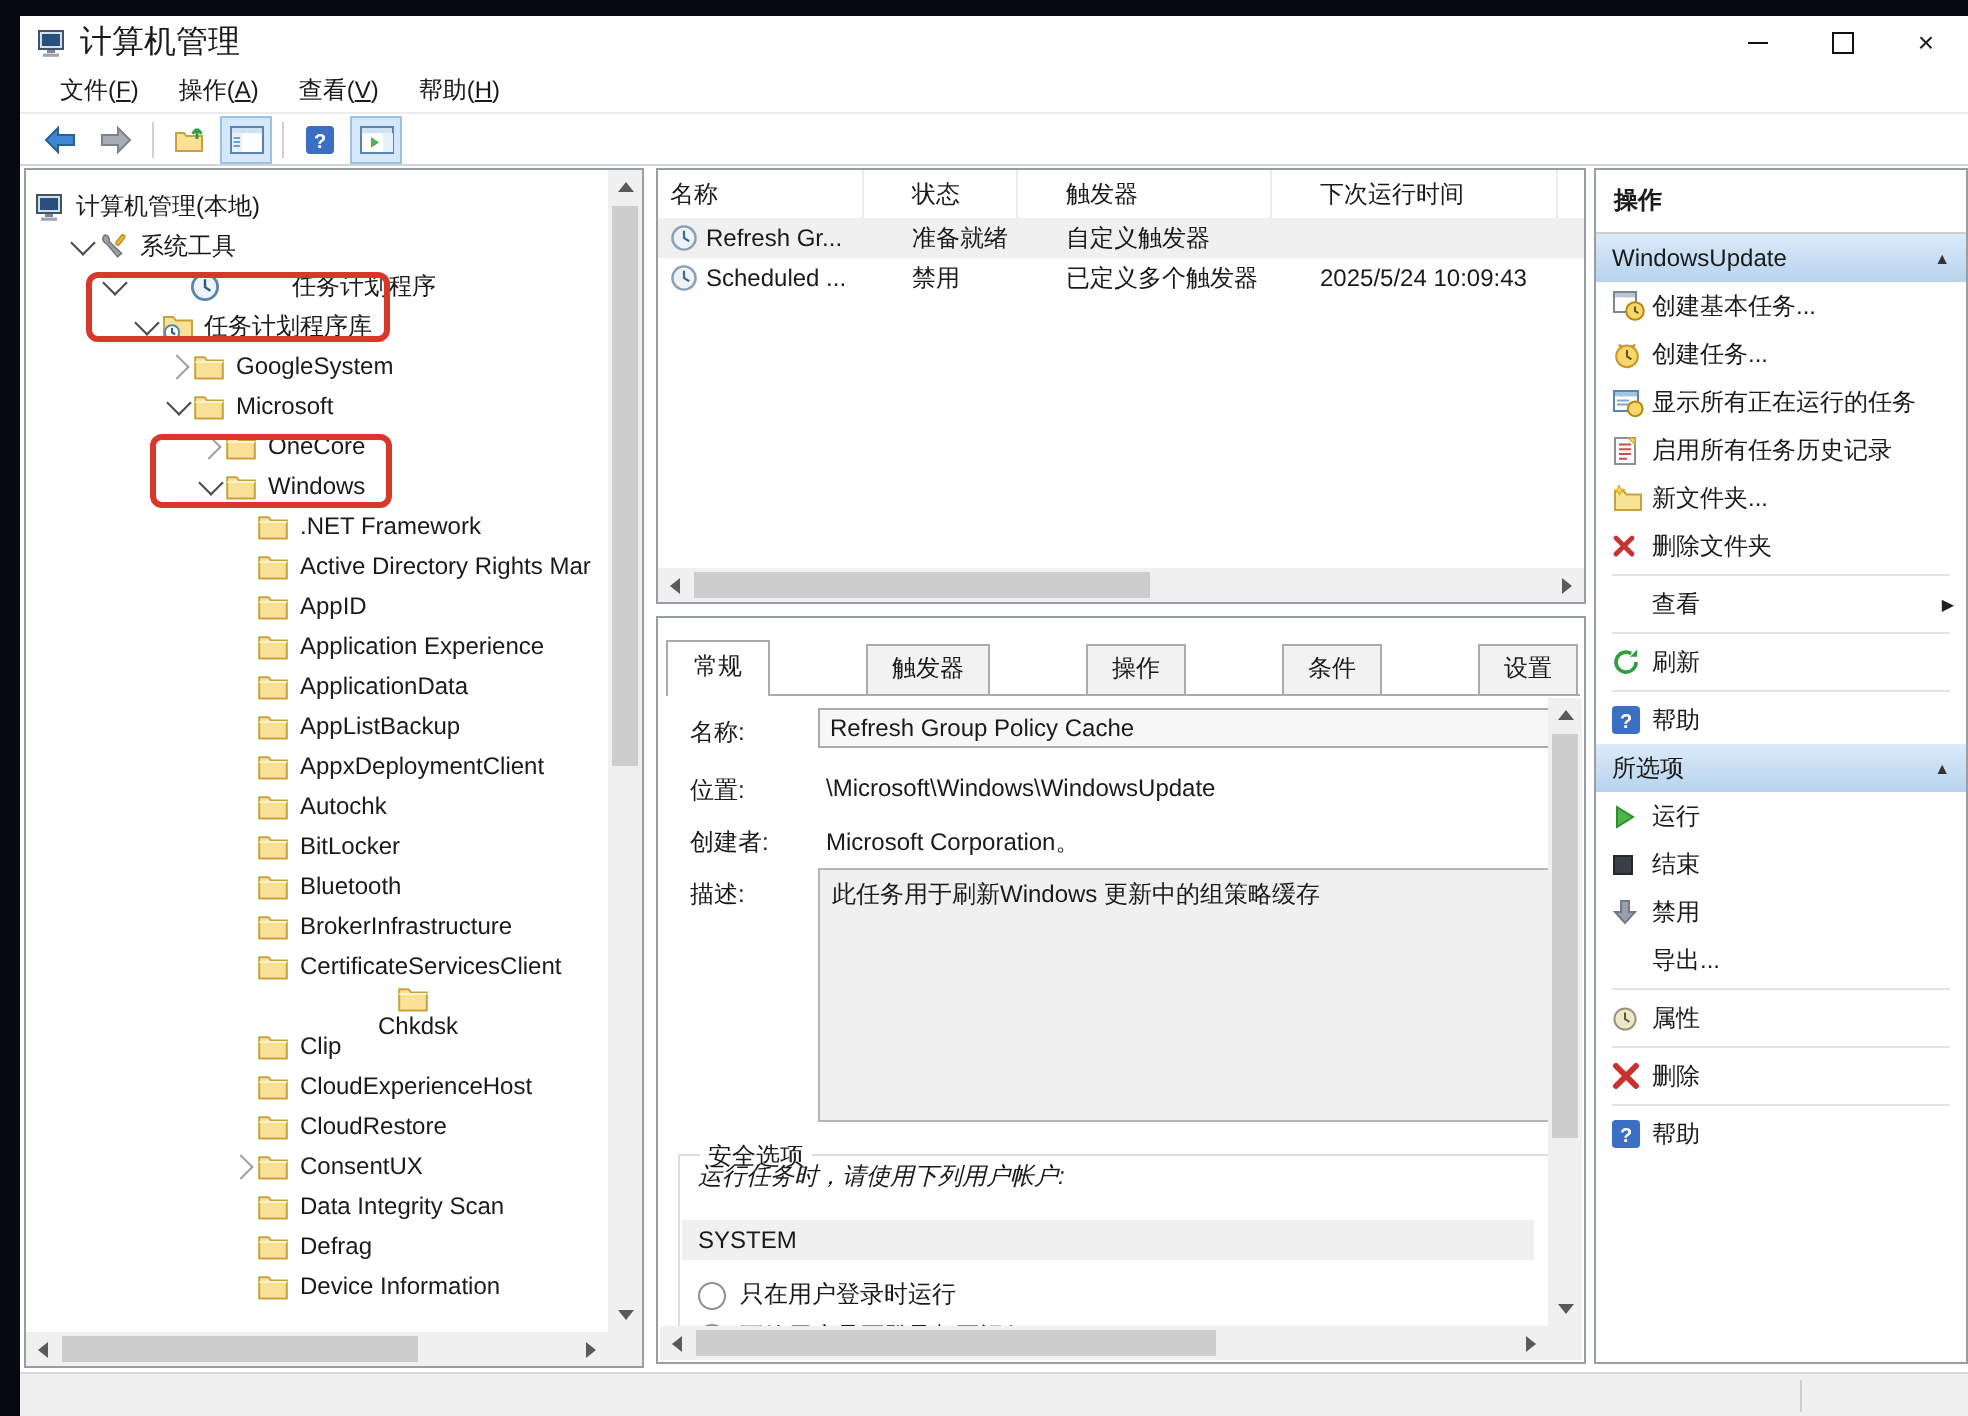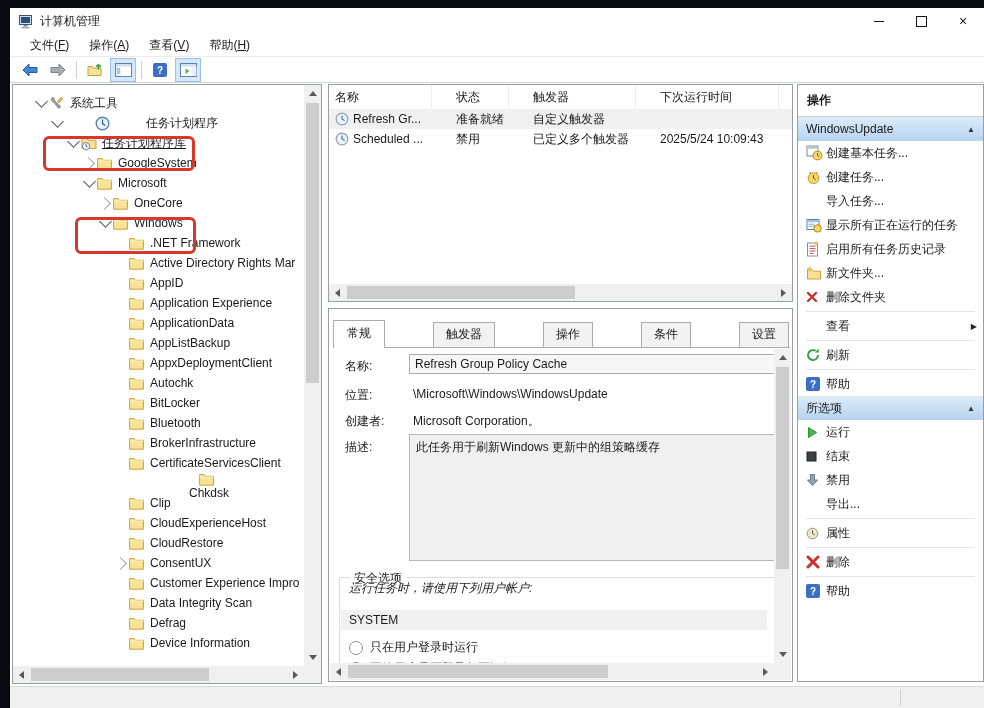--- a/index.html
+++ b/index.html
@@ -4,21 +4,21 @@
 <style>
   html,body{margin:0;padding:0;}
   #screen{position:relative;width:984px;height:708px;background:#06090f;overflow:hidden;
           font-family:"Liberation Sans","DejaVu Sans",sans-serif;font-size:12px;color:#1a1a1a;
           -webkit-font-smoothing:antialiased;}
   .window{position:absolute;left:10px;top:8px;width:974px;height:700px;background:#ffffff;}
 
   
   .titlebar{position:absolute;left:0;top:0;width:100%;height:26px;background:#fff;display:flex;align-items:center;}
   .titlebar .appicon{margin:0 6px 0 8px;display:inline-flex;}
-  .title-text{font-size:12px;}
+  .title-text{font-size:16px;}
   .win-controls{position:absolute;right:0;top:0;height:26px;display:flex;}
   .win-btn{width:42px;height:26px;display:flex;align-items:center;justify-content:center;cursor:default;}
   .glyph-min{width:10px;border-top:1px solid #111;display:inline-block;}
   .glyph-max{width:9px;height:9px;border:1px solid #111;display:inline-block;}
   .glyph-close{font-size:14px;line-height:1;}
   .menubar{position:absolute;left:0;top:26px;width:100%;height:23px;display:flex;align-items:center;
            padding-left:10px;box-sizing:border-box;border-bottom:1px solid #ececec;}
   .menu-item{padding:3px 10px;}
   .menu-item u{text-decoration:underline;}
   .toolbar{position:absolute;left:0;top:49px;width:100%;height:26px;display:flex;align-items:center;
@@ -191,20 +191,31 @@
               <rect x="1" y="1" width="15" height="2.6" fill="#cfe2f3"></rect>
               <rect x="11.5" y="3.6" width="5" height="9.4" fill="#e8f1fa"></rect>
               <path d="M5.5 5.5l4 2.7-4 2.7z" fill="#4bb54b"></path>
             </svg>
           </span>
         </div>
       </div>
 
     <div class="panel tree-panel">
       <div class="tree-rows" id="tree-rows">
+          <div class="tree-row" style="padding-left: 4px;">
+            <span class="ic tree-ic">
+              <svg width="16" height="15" viewBox="0 0 16 15">
+                <rect x="1.5" y="1.5" width="12" height="9" fill="#cfe0ee" stroke="#44535f"></rect>
+                <rect x="3" y="3" width="9" height="6" fill="#2a4f7f"></rect>
+                <rect x="5.5" y="11" width="4" height="1.5" fill="#7a8894"></rect>
+                <rect x="3.5" y="12.8" width="8" height="1.6" fill="#9aa7b2"></rect>
+              </svg>
+            </span>
+            <span class="tree-label">计算机管理(本地)</span>
+          </div>
           <div class="tree-row" style="padding-left: 20px;">
             <span class="chev-box">
               <span class="chev down"></span>
             </span>
             <span class="ic tree-ic">
               <svg width="15" height="15" viewBox="0 0 15 15">
                 <path d="M3.2 1.6c-1.4 1.6-.8 3.6 1 4.2l5.6 6.6 2-1.7-6.2-6c.4-1.8-1-3.5-2.4-3.1z" fill="#9aa0a8" stroke="#6b7078" stroke-width=".7"></path>
                 <rect x="10.2" y="1" width="2" height="6" rx=".8" transform="rotate(38 11.2 4)" fill="#e8b73c" stroke="#b8860b" stroke-width=".6"></rect>
               </svg>
             </span>
@@ -447,30 +458,20 @@
             <span class="chev-box">
               <span class="chev right"></span>
             </span>
             <span class="ic tree-ic">
               <svg width="15" height="13" viewBox="0 0 15 13">
                 <path d="M.6 12.2V1.6h4.6l1.4 1.7h7.8v8.9z" fill="#f9e295" stroke="#c9a23f"></path>
                 <path d="M.6 4h13.8" stroke="#fdf3cd"></path>
               </svg>
             </span>
             <span class="tree-label">ConsentUX</span>
-          </div>
-          <div class="tree-row" style="padding-left: 100px;">
-            <span class="chev-box"></span>
-            <span class="ic tree-ic">
-              <svg width="15" height="13" viewBox="0 0 15 13">
-                <path d="M.6 12.2V1.6h4.6l1.4 1.7h7.8v8.9z" fill="#f9e295" stroke="#c9a23f"></path>
-                <path d="M.6 4h13.8" stroke="#fdf3cd"></path>
-              </svg>
-            </span>
-            <span class="tree-label">Customer Experience Impro</span>
           </div>
           <div class="tree-row" style="padding-left: 100px;">
             <span class="chev-box"></span>
             <span class="ic tree-ic">
               <svg width="15" height="13" viewBox="0 0 15 13">
                 <path d="M.6 12.2V1.6h4.6l1.4 1.7h7.8v8.9z" fill="#f9e295" stroke="#c9a23f"></path>
                 <path d="M.6 4h13.8" stroke="#fdf3cd"></path>
               </svg>
             </span>
             <span class="tree-label">Data Integrity Scan</span>
@@ -650,24 +651,20 @@
             <span class="ic">
               <svg width="15" height="15" viewBox="0 0 15 15">
                 <circle cx="7.5" cy="8.2" r="5.4" fill="#f5d76e" stroke="#c9972c"></circle>
                 <path d="M7.5 5v3.2l2.2 1.5" stroke="#6b4e00" fill="none"></path>
                 <path d="M3.4 2.4l1.8 1.2M11.6 2.4L9.8 3.6" stroke="#c9972c" stroke-width="1.3"></path>
               </svg>
             </span>
             <span class="alabel">创建任务...</span>
           </div>
           <div class="aitem">
-            <span class="ic"></span>
-            <span class="alabel">导入任务...</span>
-          </div>
-          <div class="aitem">
             <span class="ic">
               <svg width="16" height="15" viewBox="0 0 16 15">
                 <rect x="1" y="1.5" width="12" height="10" fill="#fff" stroke="#5b84ad"></rect>
                 <rect x="1.5" y="2" width="11" height="2.2" fill="#9ec3e5"></rect>
                 <path d="M2.5 6.2h6M2.5 8.2h6" stroke="#7aa7cf"></path>
                 <circle cx="11.6" cy="10.4" r="3.7" fill="#f5d76e" stroke="#b8860b"></circle>
               </svg>
             </span>
             <span class="alabel">显示所有正在运行的任务</span>
           </div>

